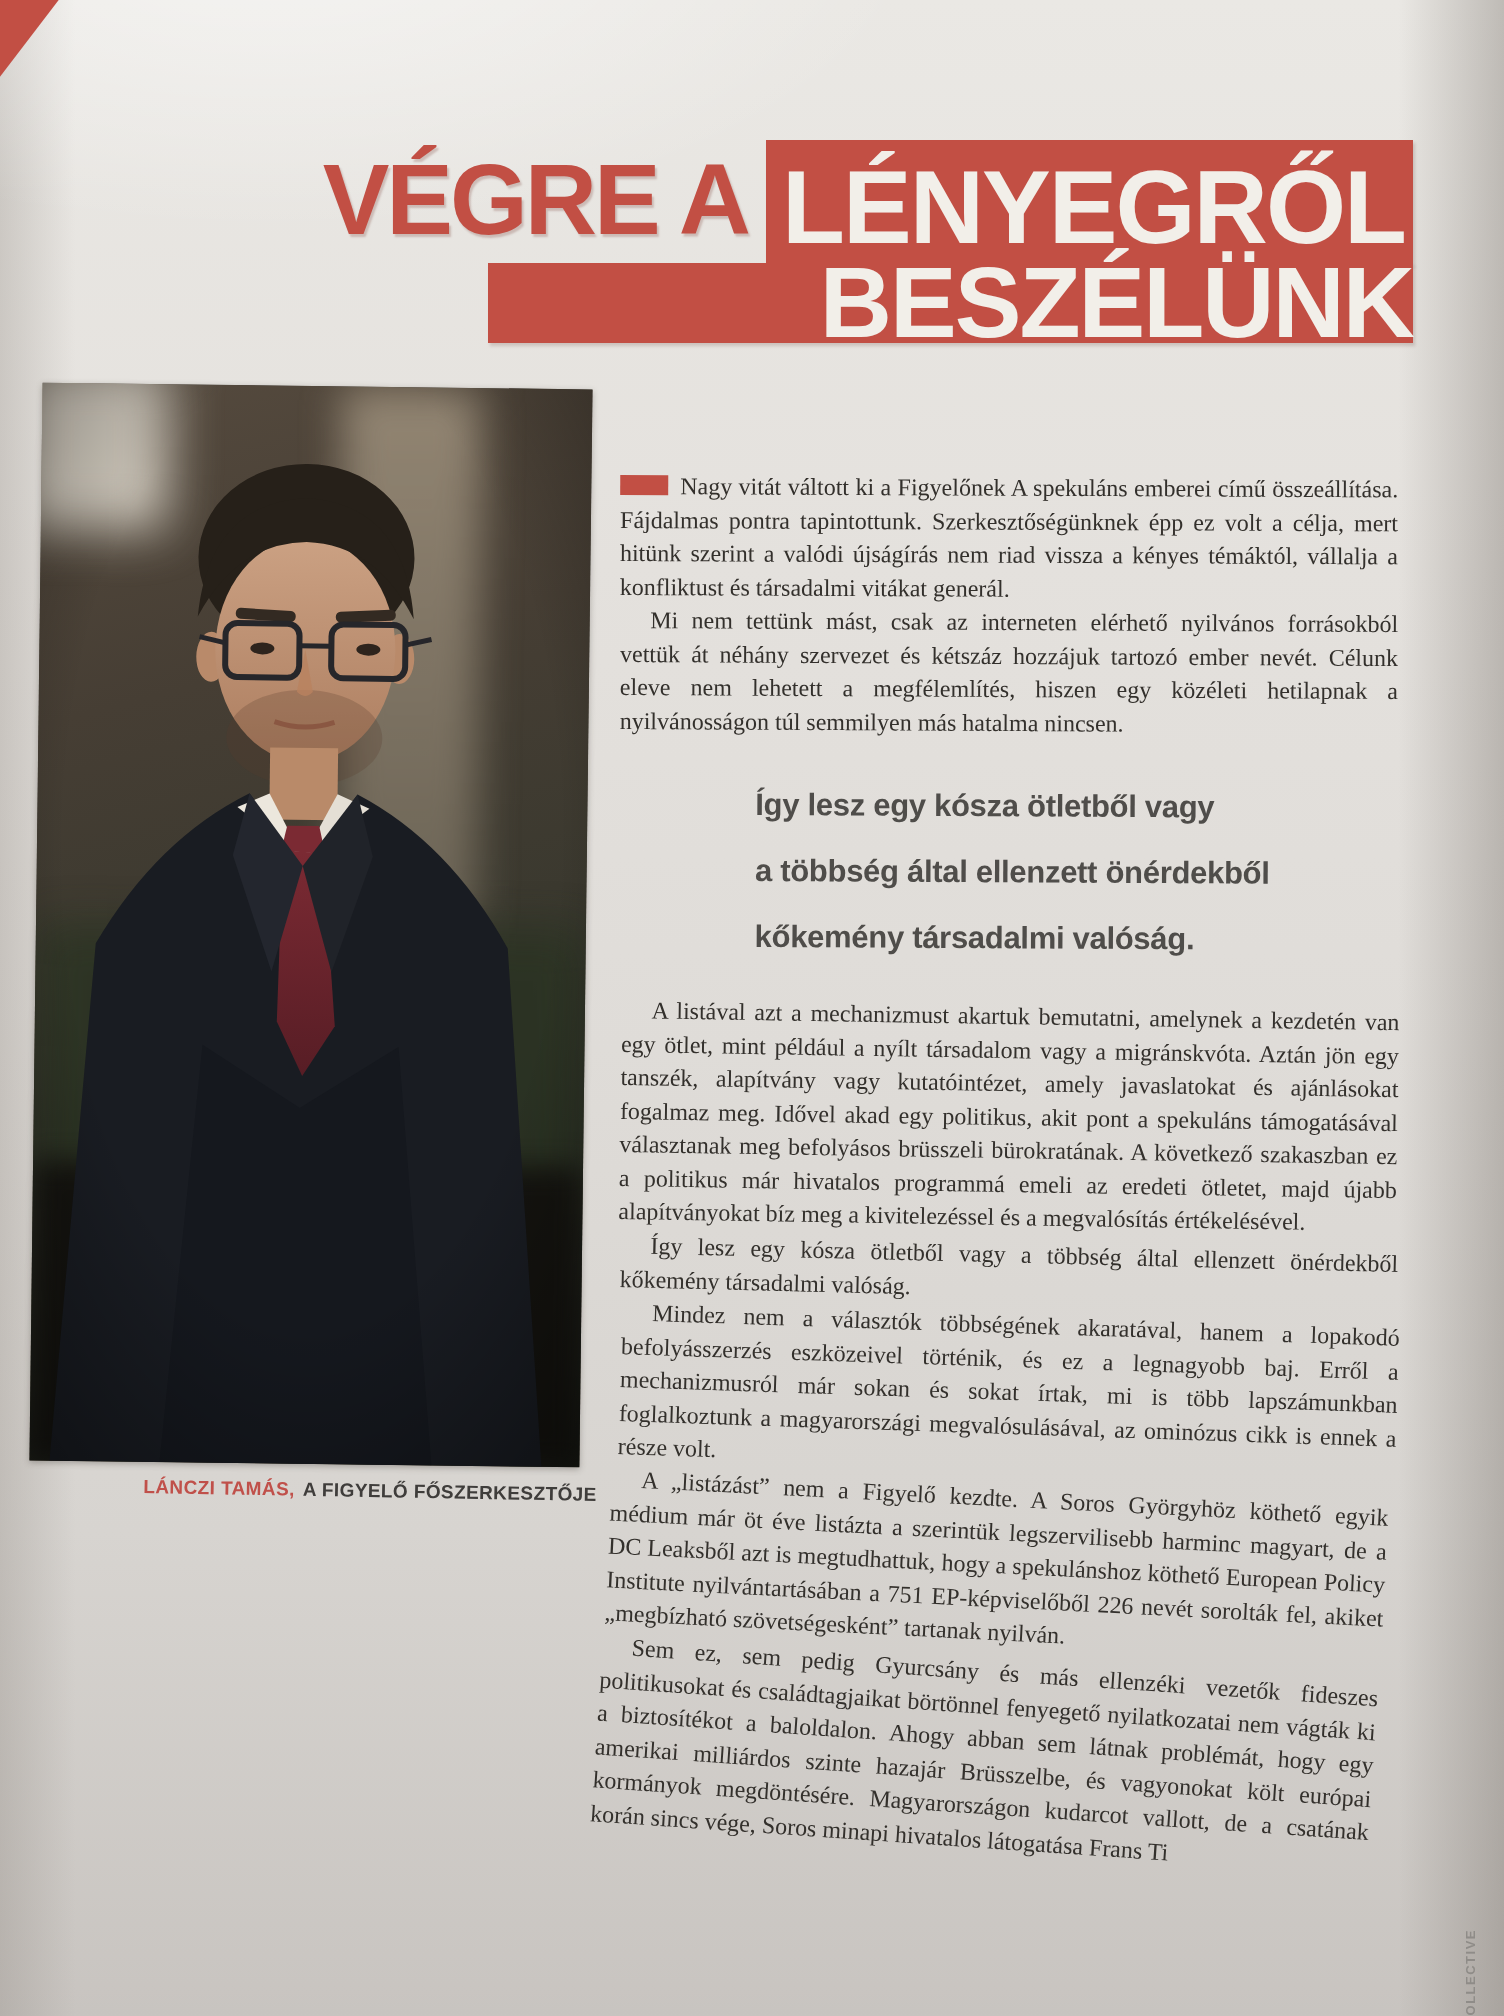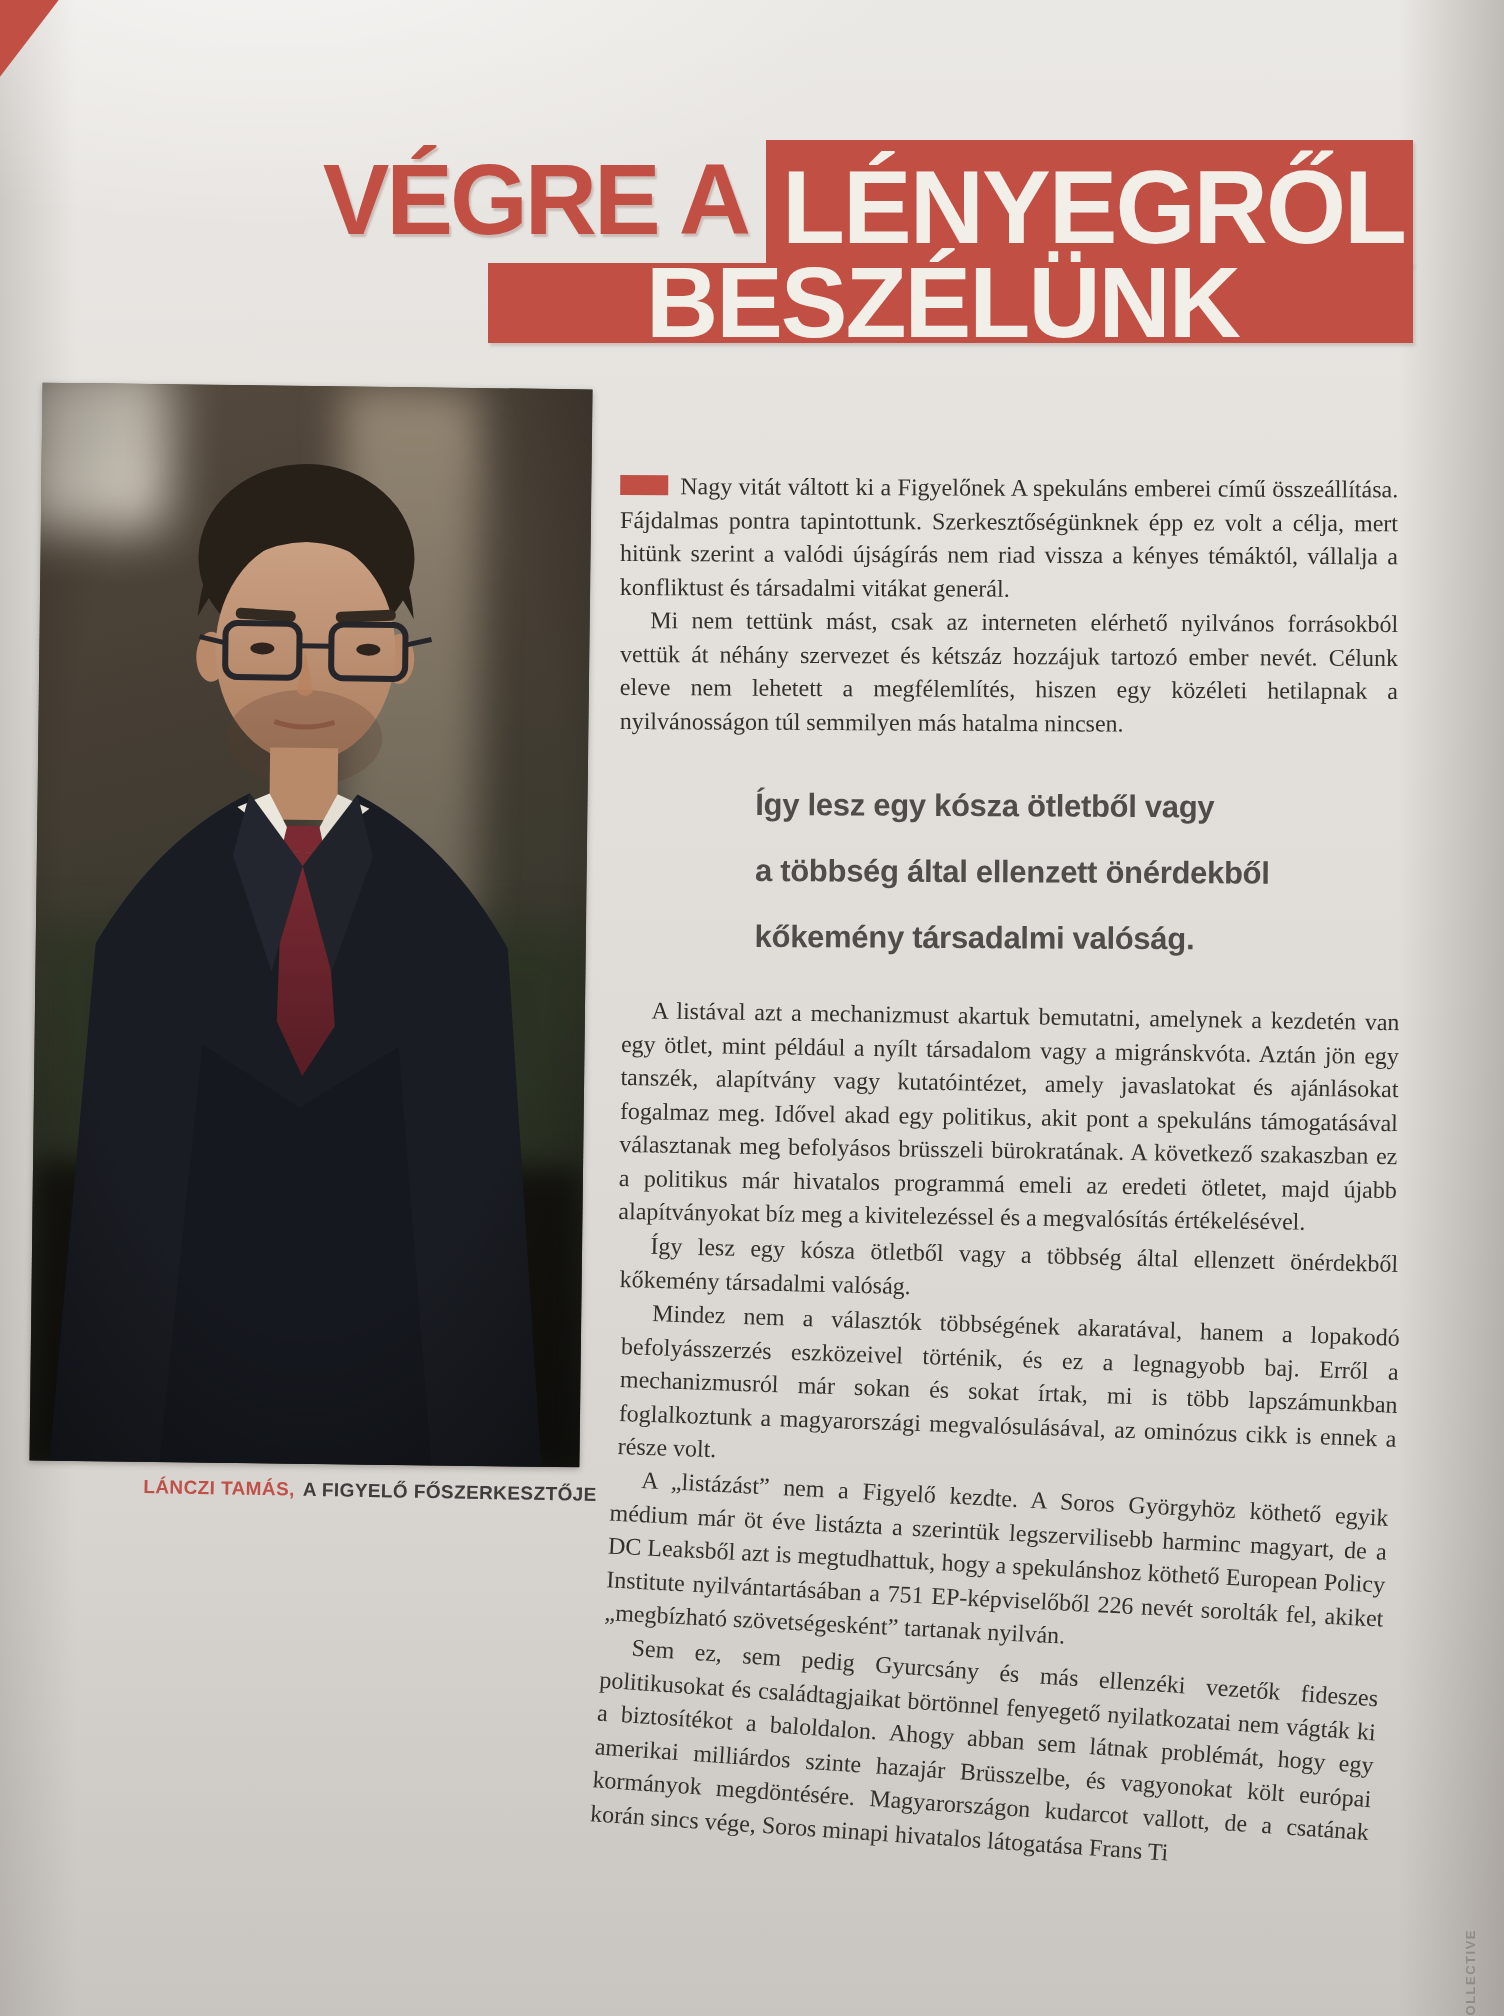--- a/index.html
+++ b/index.html
@@ -18,23 +18,23 @@
 
   
   .hl-line1{position:absolute;top:140px;right:91px;display:flex;align-items:center;
     font-family:"Liberation Sans", sans-serif;font-weight:bold;line-height:1;white-space:nowrap;}
   .hl-prefix{color:#c24f44;font-size:100px;letter-spacing:-3px;padding-bottom:8px;
     text-shadow:2px 3px 2px rgba(120,60,50,0.25);}
   .hl-box{background:#c24f44;color:#f2efe9;font-size:103px;letter-spacing:-2px;
     margin-left:18px;padding:16px 8px 6px 16px;box-shadow:2px 3px 3px rgba(100,60,50,0.2);}
   .hl-bar{position:absolute;left:488px;right:91px;top:263px;height:80px;background:#c24f44;
     box-shadow:2px 3px 3px rgba(100,60,50,0.2);}
-  .hl-bar span{display:block;text-align:center;font-family:"Liberation Sans", sans-serif;
+  .hl-bar span{display:block;text-align:right;font-family:"Liberation Sans", sans-serif;
     font-weight:bold;color:#f2efe9;font-size:100px;line-height:78px;letter-spacing:-2px;
-    padding-right:16px;white-space:nowrap;}
+    white-space:nowrap;}
 
   
   .photo{position:absolute;left:36px;top:386px;width:550px;height:1078px;overflow:hidden;
     background:#3c372f;transform:rotate(0.7deg);box-shadow:0 2px 6px rgba(60,55,50,0.35);}
   .photo .bg{position:absolute;inset:0;
     background:linear-gradient(165deg,#554a3e 0%,#463e34 28%,#3b392f 52%,#2d3027 72%,#1c1f18 100%);}
   .photo .sky{position:absolute;left:-24px;top:-24px;width:150px;height:170px;background:#d9d3c7;
     filter:blur(26px);opacity:.9;}
   .photo .pillar{position:absolute;left:300px;top:0;width:140px;height:540px;
     background:linear-gradient(#a99b86,#7c7363);filter:blur(20px);opacity:.75;}

